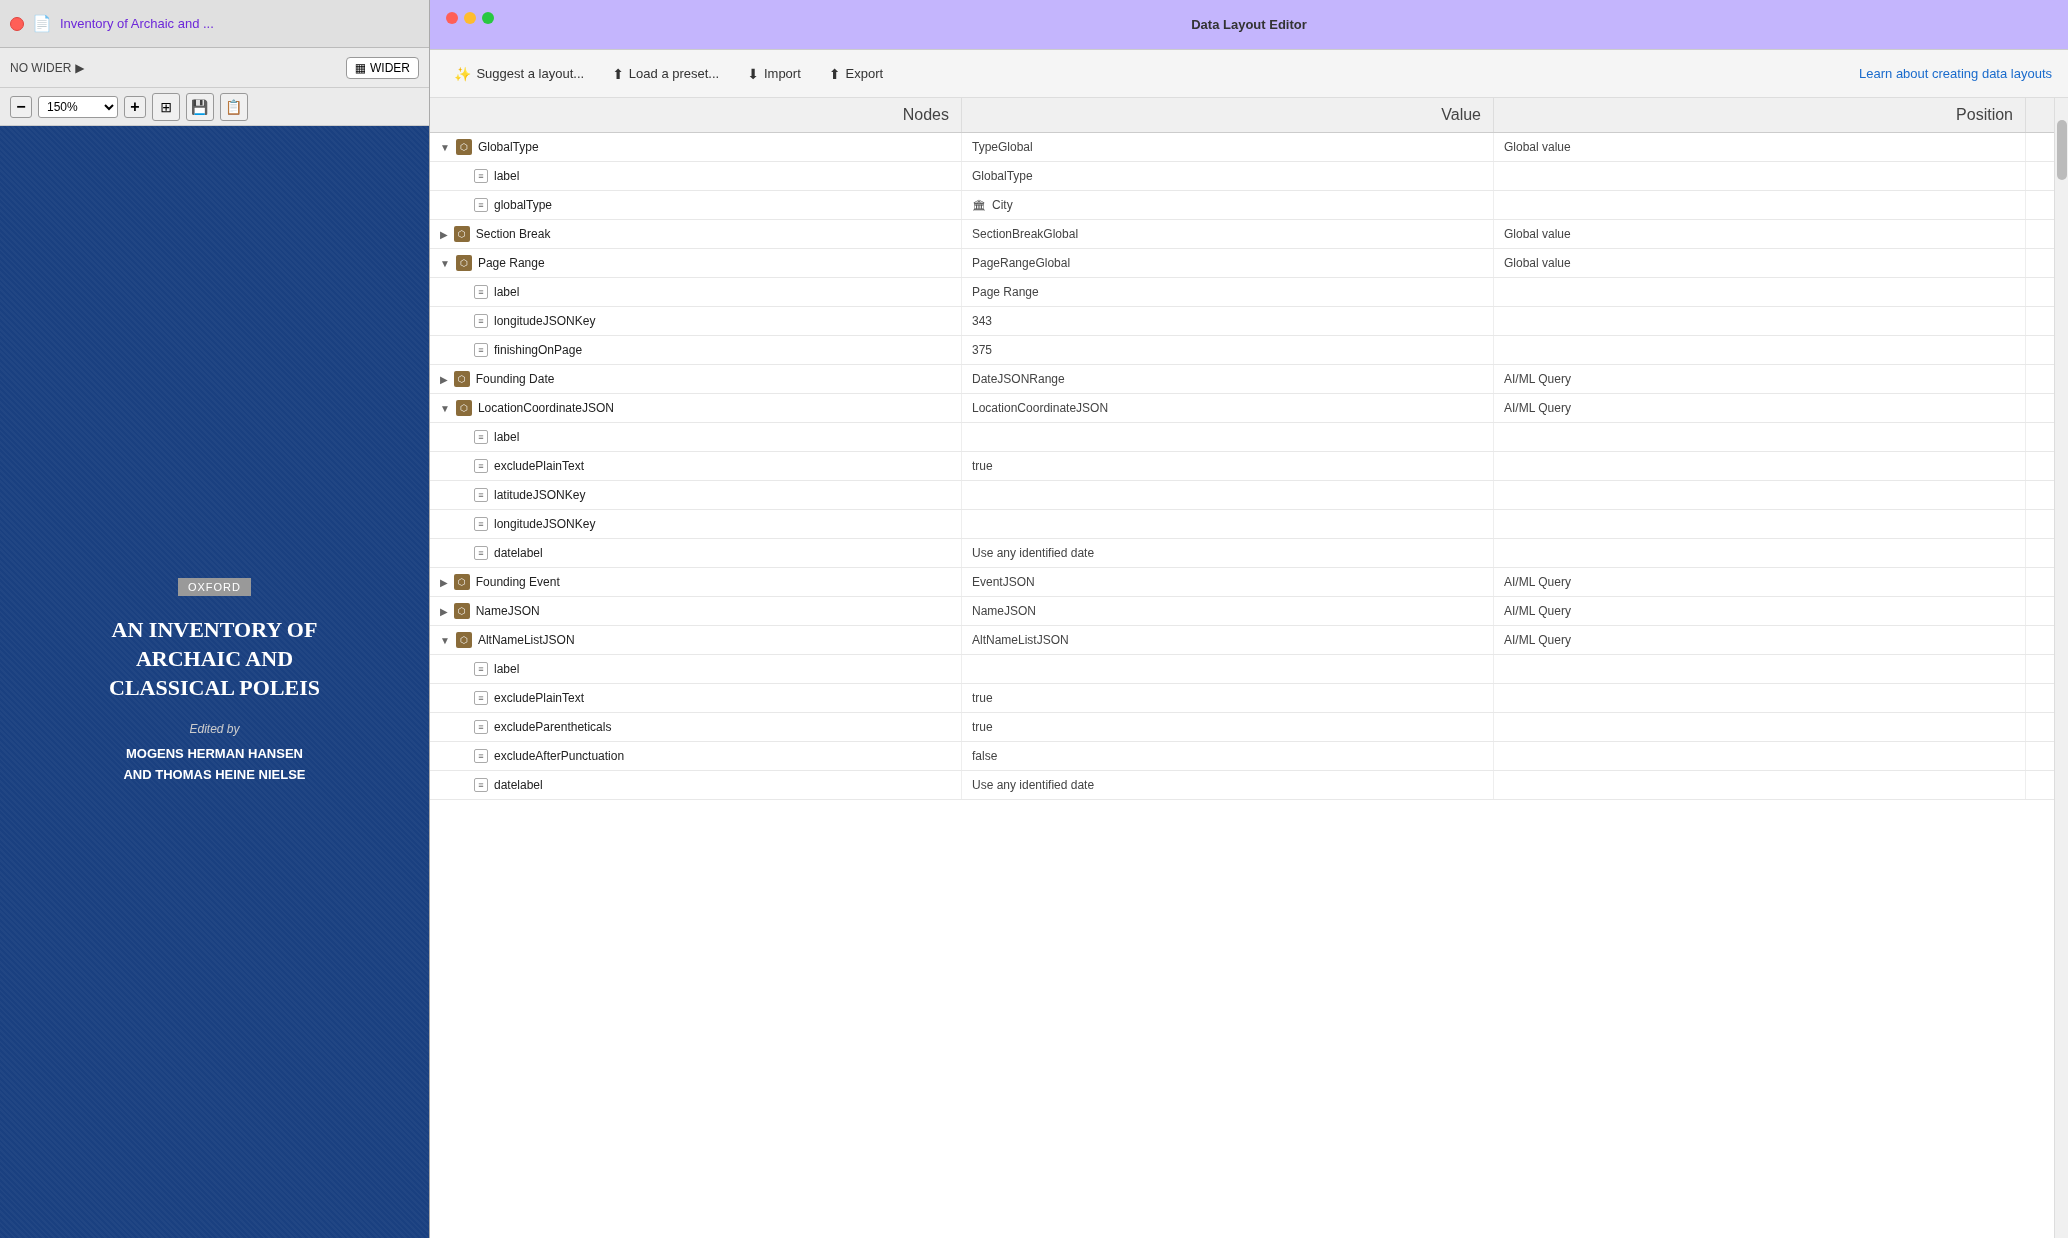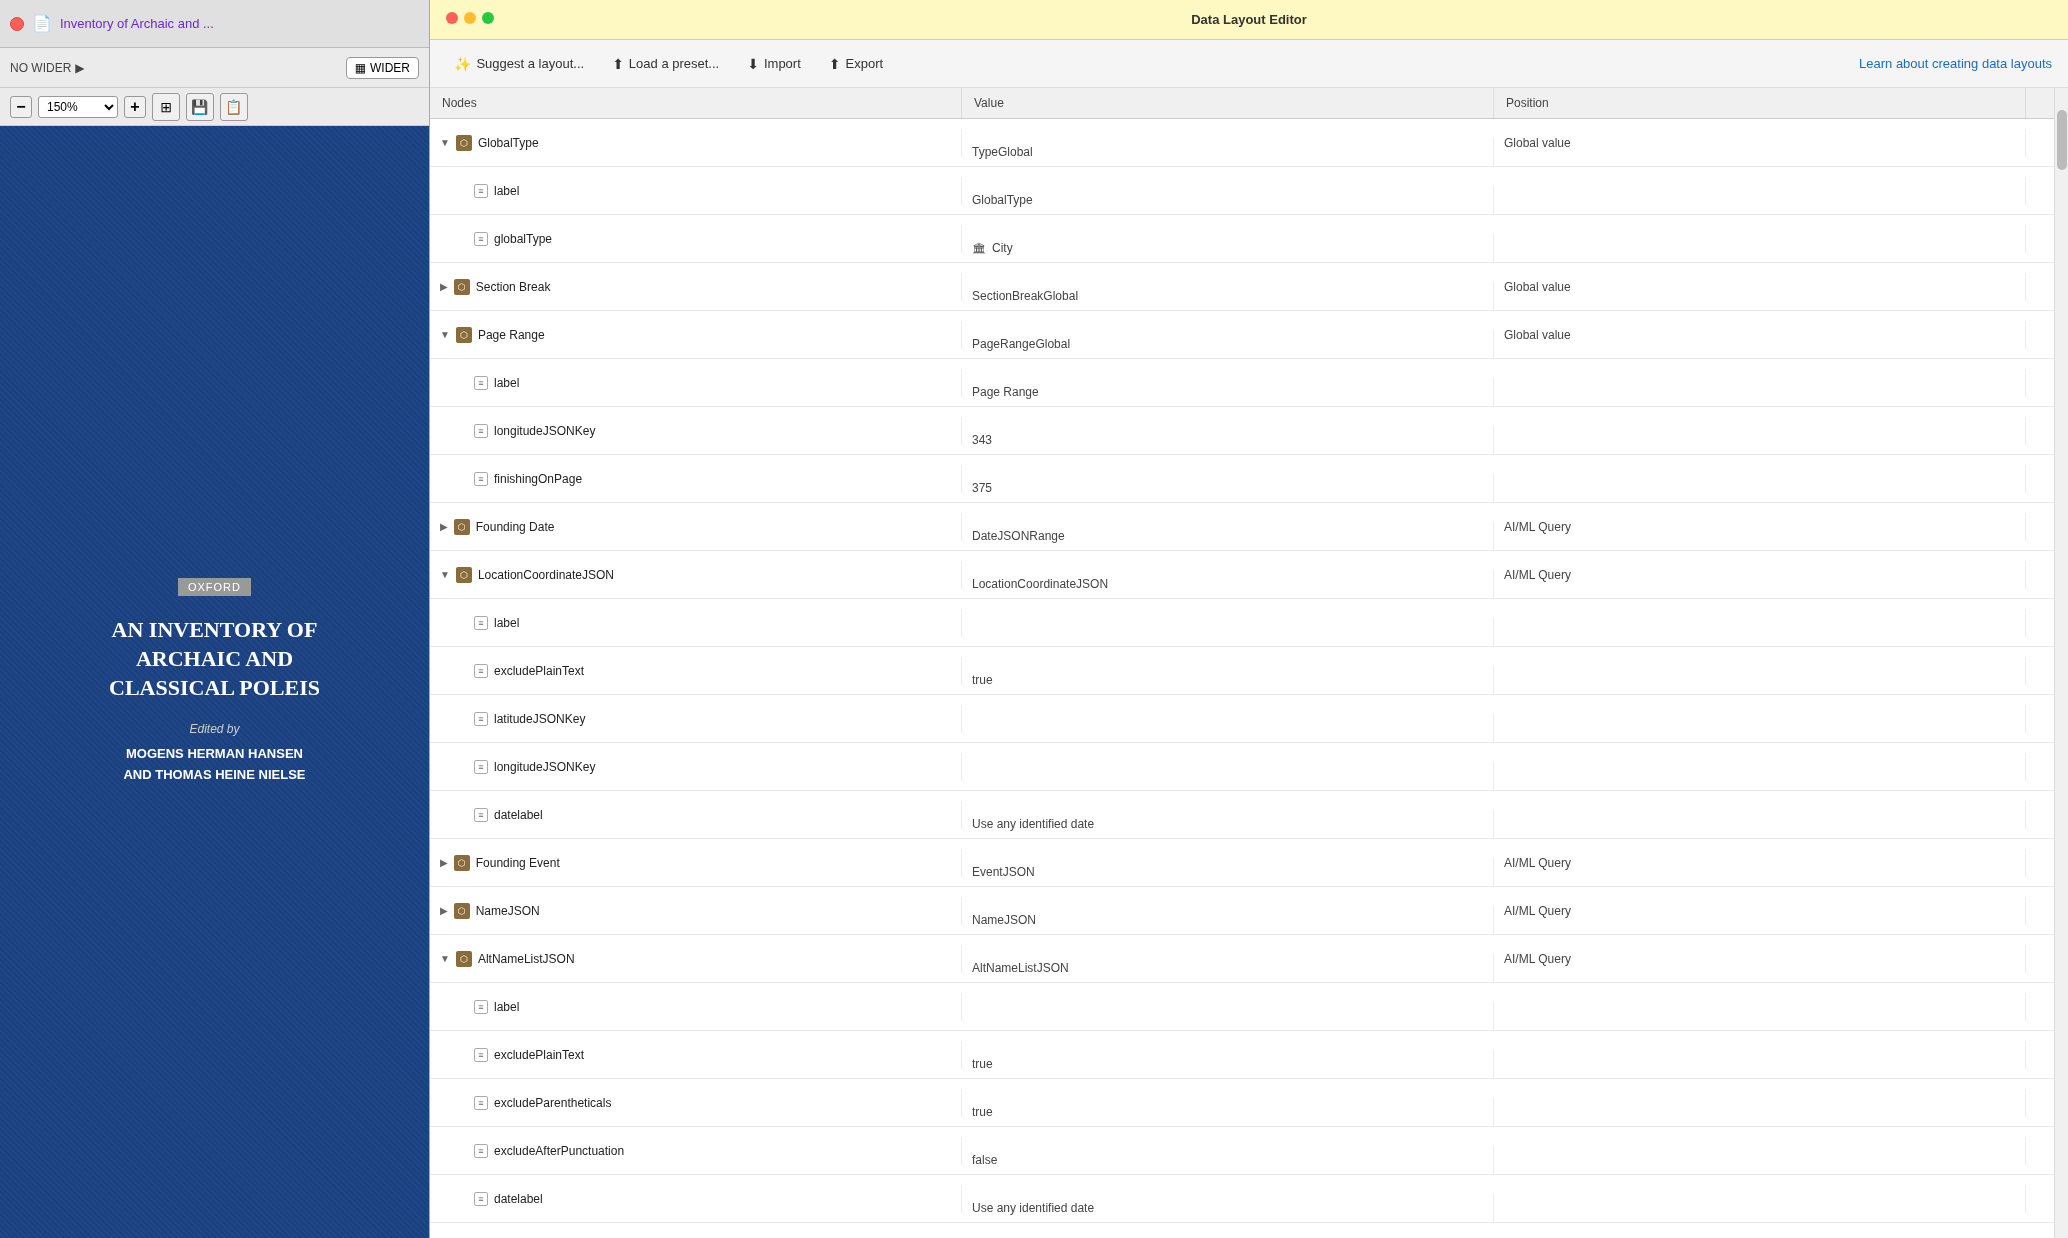--- a/index.html
+++ b/index.html
@@ -194,22 +194,22 @@
 
     
     .right-panel {
       flex: 1;
       display: flex;
       flex-direction: column;
       background: white;
     }
 
     .right-title-bar {
-      height: 40px;
-      background: #fef9c3;
+      height: 50px;
+      background: #c4b5fd;
       display: flex;
       align-items: center;
       justify-content: center;
       border-bottom: 1px solid #ccc;
       font-size: 13px;
       font-weight: 600;
       color: #333;
     }
 
     .tl-red { width: 12px; height: 12px; border-radius: 50%; background: #ff5f57; }
@@ -256,25 +256,25 @@
       grid-template-columns: 1fr 1fr 1fr 28px;
       background: #f0f0f0;
       border-bottom: 1px solid #ccc;
       position: sticky;
       top: 0;
       z-index: 10;
     }
 
     .col-header {
       padding: 8px 12px;
-      font-size: 12px;
+      font-size: 16px;
       font-weight: 500;
       color: #444;
       border-right: 1px solid #ddd;
-      text-align: left;
+      text-align: right;
     }
 
     .col-header:last-child { border-right: none; }
 
     .table-body { }
 
     .table-row {
       display: grid;
       grid-template-columns: 1fr 1fr 1fr 28px;
       border-bottom: 1px solid #e8e8e8;
@@ -288,21 +288,21 @@
       color: #222;
       border-right: 1px solid #eeeeee;
       display: flex;
       align-items: center;
       gap: 4px;
       min-height: 28px;
     }
 
     .cell:last-child { border-right: none; }
 
-    .cell.value-cell { color: #444; margin-top: 19px; }
+    .cell.value-cell { color: #444; }
     .cell.position-cell { color: #444; }
 
     .table-scroll-area {
       display: flex;
       flex: 1;
       overflow: hidden;
     }
 
     .table-content {
       flex: 1;

